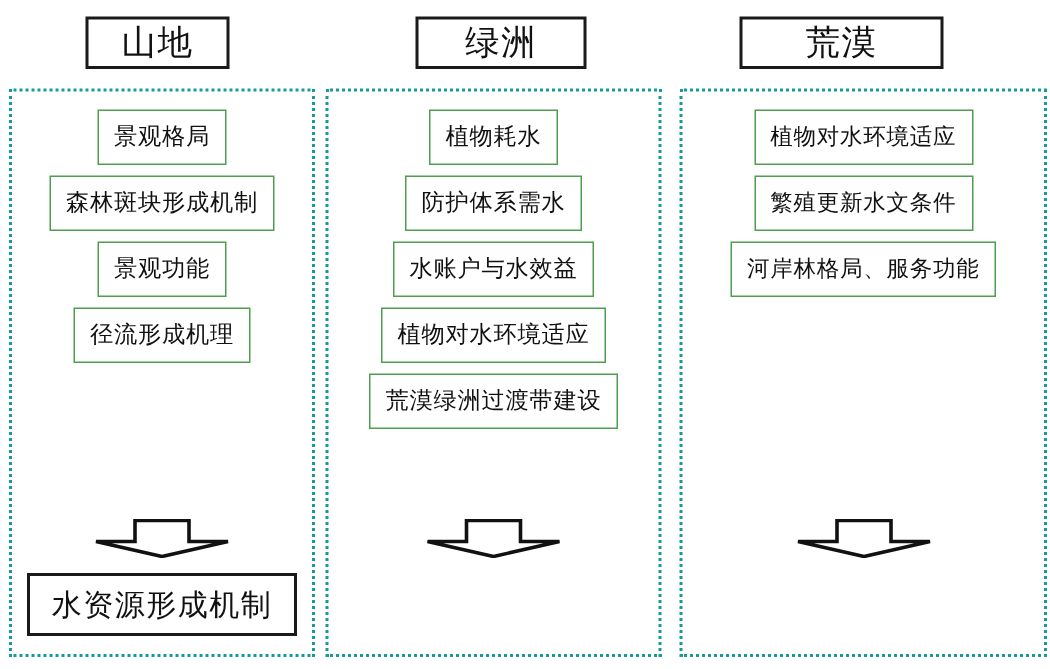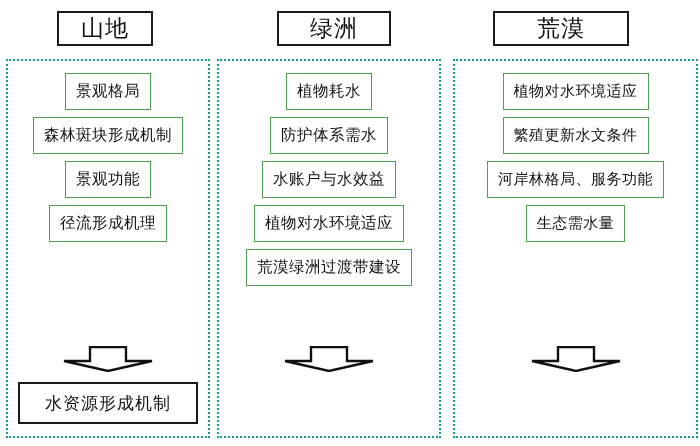--- a/index.html
+++ b/index.html
@@ -105,21 +105,21 @@
     left: 10px;
     right: 10px;
     bottom: 12px;
     height: 42px;
     box-sizing: border-box;
     border: 2.5px solid #1a1a1a;
     background: #ffffff;
     display: flex;
     align-items: center;
     justify-content: center;
-    font-size: 17px;
+    font-size: 20px;
     color: #111111;
     letter-spacing: 1px;
   }
 </style>
 </head>
 <body>
 
 <div id="diagram">
 
   <div class="column col-mountain">
@@ -165,21 +165,20 @@
   </div>
 
   <div class="column col-desert">
     <div class="header-box">荒漠</div>
 
     <div class="panel">
       <div class="items">
         <div class="item-box">植物对水环境适应</div>
         <div class="item-box">繁殖更新水文条件</div>
         <div class="item-box">河岸林格局、服务功能</div>
-        <div class="item-box">生态需水量</div>
       </div>
 
       <div class="arrow-wrap">
         <svg width="90" height="26" viewBox="0 0 90 26">
           <path d="M27 1 L63 1 L63 15 L89 15 L45 25 L1 15 L27 15 Z" fill="#ffffff" stroke="#111111" stroke-width="2.4" stroke-linejoin="miter"></path>
         </svg>
       </div>
 
     </div>
   </div>

